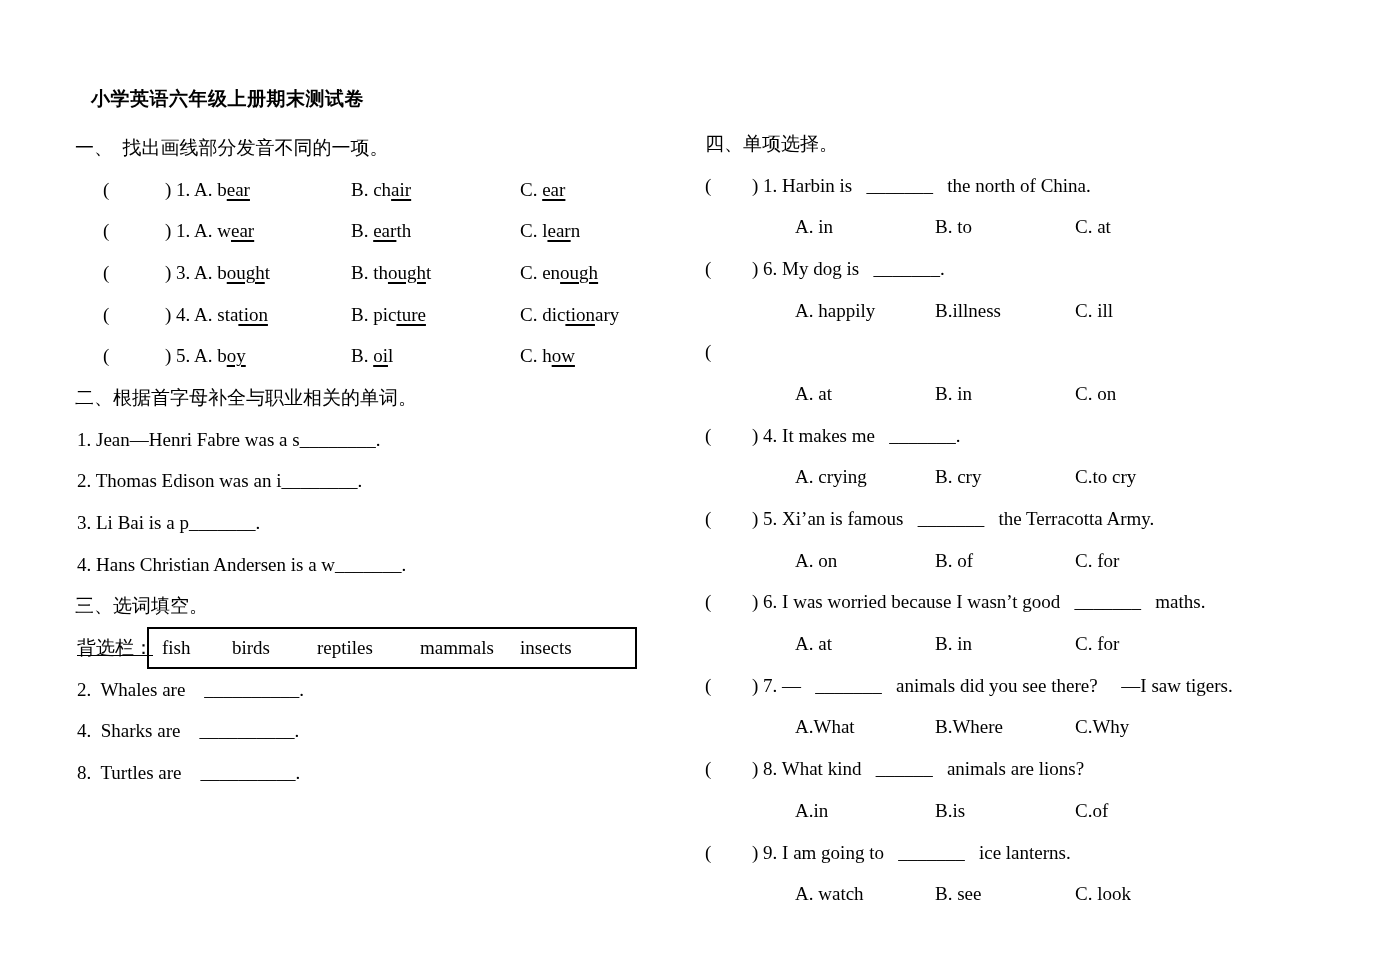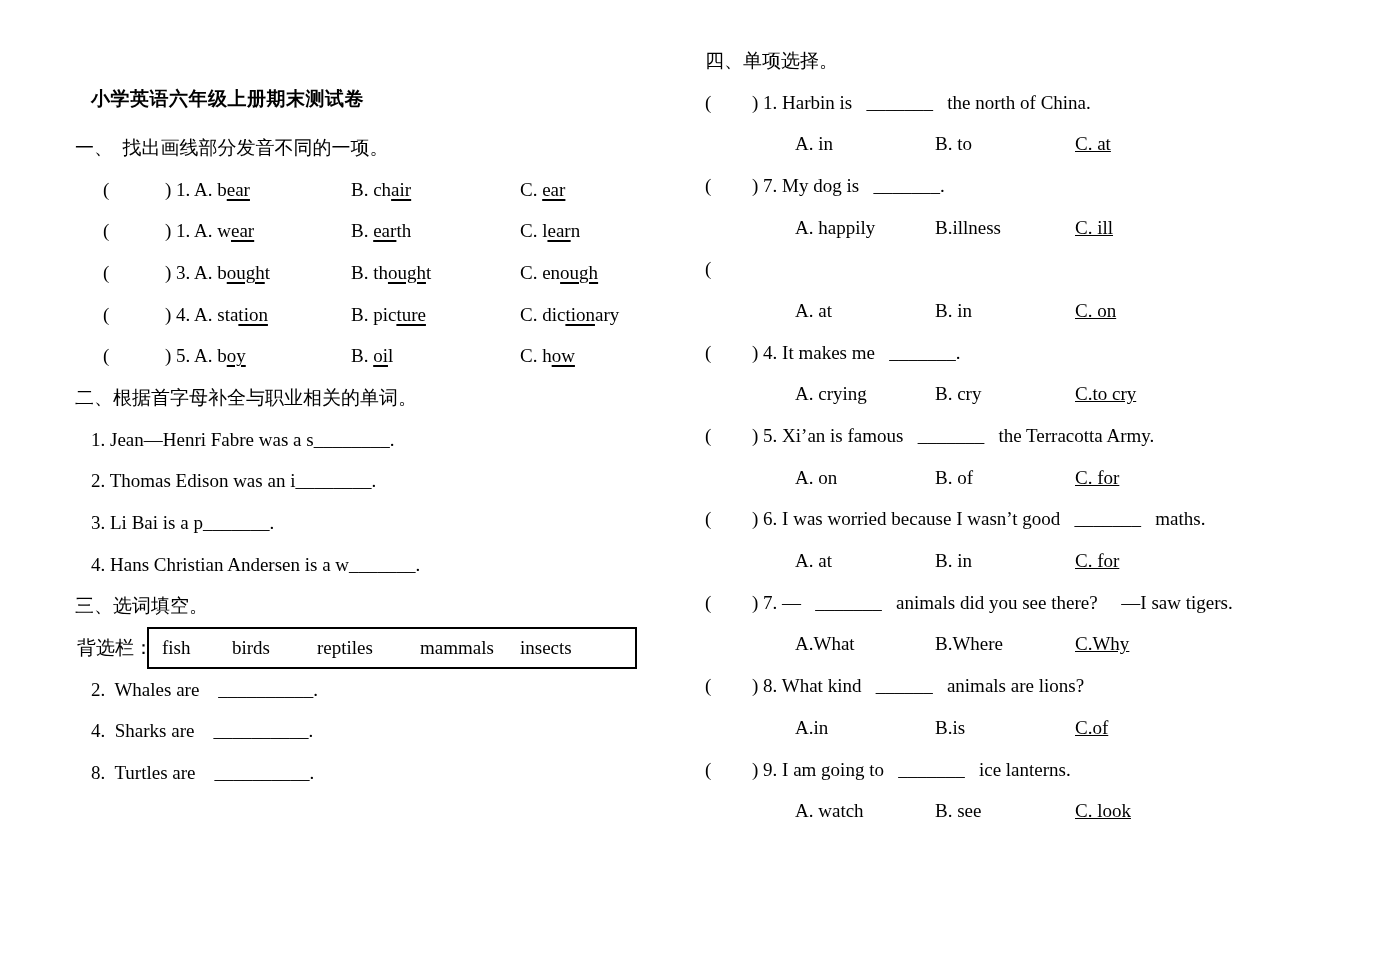--- a/index.html
+++ b/index.html
@@ -3,57 +3,57 @@
 <meta charset="utf-8">
 <style>
   html,body { margin:0; padding:0; }
   body {
     width:1375px; height:971px; background:#ffffff; color:#000;
     font-family:"Liberation Serif","DejaVu Serif",serif;
     font-size:19px; overflow:hidden;
   }
   .page { display:flex; padding-left:75px; box-sizing:border-box; width:1375px; }
   .col-left { width:562px; flex:none; }
-  .col-right { flex:1; padding-left:68px; padding-top:40px; box-sizing:border-box; }
+  .col-right { flex:1; padding-left:68px; padding-top:107px; box-sizing:border-box;margin-top:16px; }
 
   h1.title {
     font-family:"Liberation Sans","DejaVu Sans",sans-serif;
     font-weight:bold; font-size:19px; margin:86px 0 15px 16px;
     white-space:pre; letter-spacing:0.5px;
   }
 
   .line { height:41.7px; display:flex; align-items:center; white-space:pre; }
   .sec-head { font-weight:normal; }
 
   
   .prow { padding-left:28px; }
   .p-open { display:inline-block; width:62px; flex:none; }
   .cellA { display:inline-block; width:186px; flex:none; }
   .cellB { display:inline-block; width:169px; flex:none; }
   .cellC { flex:none;text-align:right; }
   .ul { text-decoration:underline; text-decoration-thickness:1.5px; text-underline-offset:3px; }
 
   
   .bank-line { display:flex; align-items:stretch; height:41.7px; }
-  .bank-label { display:flex; align-items:center; white-space:pre; padding-left:2px; width:70px; flex:none; }
+  .bank-label { display:flex; align-items:center; white-space:pre; padding-left:2px; width:70px; flex:none;text-decoration:underline; }
   .bank-box { border:2px solid #000; box-sizing:border-box; width:491px; display:flex; align-items:center; padding-left:13px; white-space:pre; }
   .bw1 { display:inline-block; width:70px; }
   .bw2 { display:inline-block; width:85px; }
   .bw3 { display:inline-block; width:103px; }
   .bw4 { display:inline-block; width:100px; }
 
-  .item { padding-left:2px;margin-left:14px; }
+  .item { padding-left:2px; }
 
   
   .qrow { }
   .q-open { display:inline-block; width:47px; flex:none; }
   .orow { padding-left:90px; }
   .oA { display:inline-block; width:140px; flex:none; }
   .oB { display:inline-block; width:140px; flex:none; }
-  .oC { flex:none;text-decoration:underline; }
+  .oC { flex:none; }
 </style>
 </head>
 <body>
 
 <div class="page">
 
   <div class="col-left">
     <h1 class="title">小学英语六年级上册期末测试卷</h1>
 
     <div class="line sec-head">一、  找出画线部分发音不同的一项。</div>
@@ -125,21 +125,21 @@
       <span class="stem">) 1. Harbin is   _______   the north of China.</span>
     </div>
     <div class="line orow">
       <span class="oA">A. in</span>
       <span class="oB">B. to</span>
       <span class="oC">C. at</span>
     </div>
 
     <div class="line qrow">
       <span class="q-open">(</span>
-      <span class="stem">) 7. My dog is   _______.</span>
+      <span class="stem">) 6. My dog is   _______.</span>
     </div>
     <div class="line orow">
       <span class="oA">A. happily</span>
       <span class="oB">B.illness</span>
       <span class="oC">C. ill</span>
     </div>
 
     <div class="line qrow">
       <span class="q-open">(</span>
     </div>

